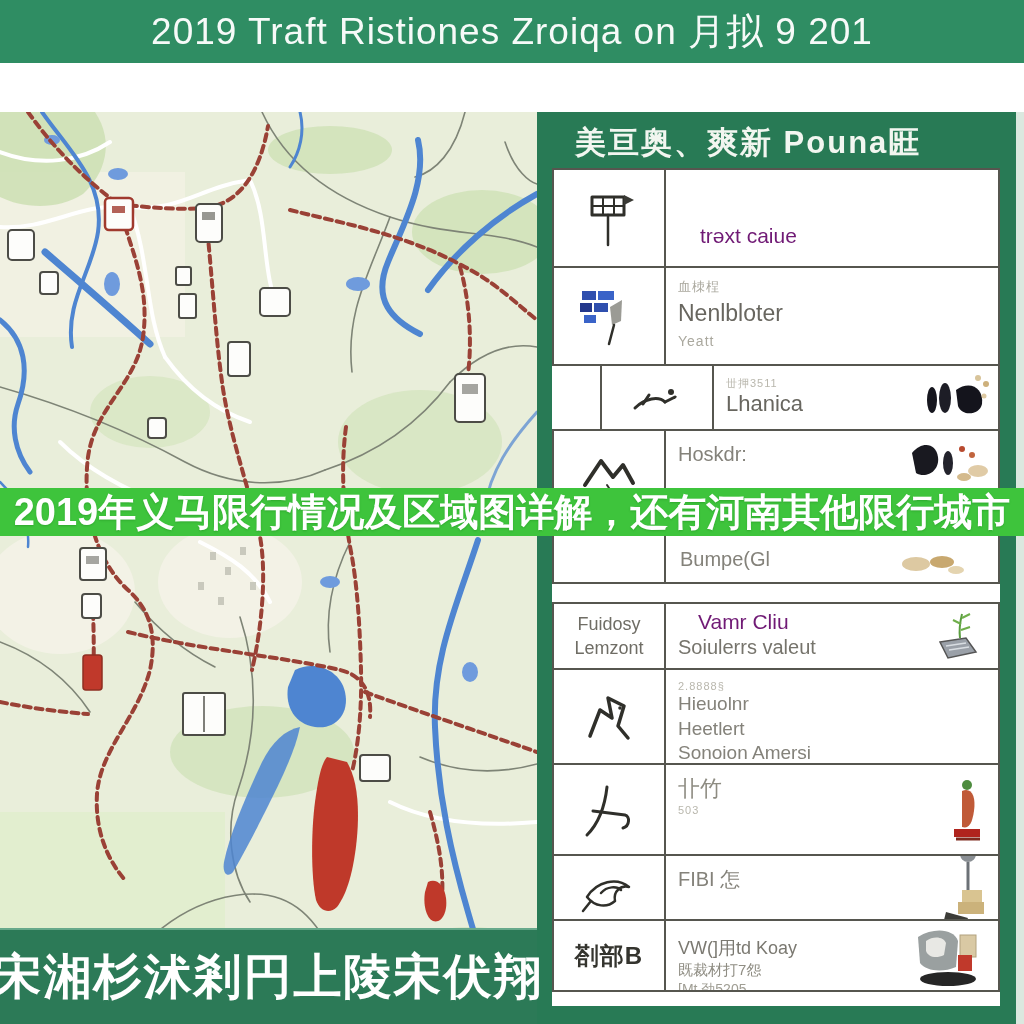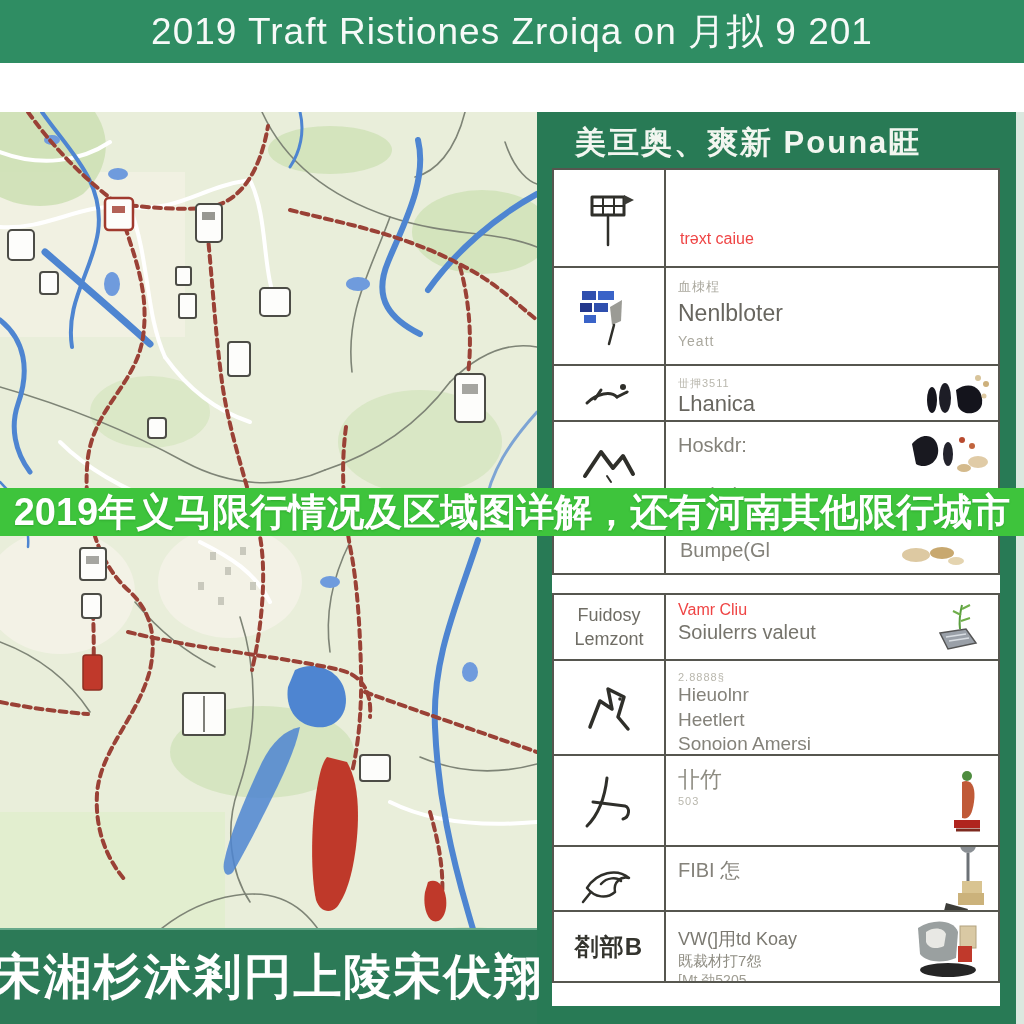--- a/index.html
+++ b/index.html
@@ -57,21 +57,21 @@
   .edge-strip{position:absolute;left:1016px;top:112px;width:8px;height:912px;background:#dbe8df;}
 
   .lrow{display:flex;border:2px solid var(--border-gray);margin-top:-2px;background:#fff;position:relative;}
   .lrow .cell-icon{width:112px;border-right:2px solid var(--border-gray);display:flex;flex-direction:column;
     align-items:center;justify-content:center;color:#55544c;}
   .lrow .cell-body{flex:1;position:relative;padding:10px 12px;overflow:hidden;}
   .row-gap{height:20px;background:#fff;}
 
   .t-main{color:#68665f;font-size:23px;}
   .t-mid{color:#84827a;font-size:20px;line-height:1.3;}
-  .t-faint{color:#ef4444;font-size:16px;}
+  .t-faint{color:#701a75;font-size:21px;margin-left:20px;}
   .t-sub{color:#aaa89e;font-size:13px;letter-spacing:1px;}
   .t-tiny{color:#b9b7ad;font-size:11px;letter-spacing:1px;}
   .left-label{color:#6f6d65;font-size:18px;line-height:1.35;text-align:center;}
 
   .img-right{position:absolute;right:6px;}
   .sketch{stroke:#2f2f2a;fill:none;stroke-linecap:round;stroke-linejoin:round;}
 </style>
 </head>
 <body>
 
@@ -238,21 +238,21 @@
             <path class="sketch" stroke-width="2.5" d="M38,44 L33,63"></path>
           </svg>
         </div>
         <div class="cell-body">
           <div class="t-sub">血栜桯</div>
           <div class="t-main" style="margin-top:4px;">Nenlbloter</div>
           <div class="t-sub" style="margin-top:6px;font-size:14px;">Yeatt</div>
         </div>
       </div>
 
-      <div class="lrow" style="height:58px;">
+      <div class="lrow" style="height:67px;margin-left:48px;">
         <div class="cell-icon">
           <svg width="60" height="44" viewBox="0 0 60 44">
             <path class="sketch" stroke-width="3" d="M8,32 C18,22 32,20 38,26"></path>
             <path class="sketch" stroke-width="3" d="M16,28 l6,-9"></path>
             <path class="sketch" stroke-width="3" d="M38,26 l10,-5"></path>
             <circle cx="44" cy="16" r="3" fill="#2f2f2a"></circle>
           </svg>
         </div>
         <div class="cell-body">
           <div class="t-tiny">丗押3511</div>

